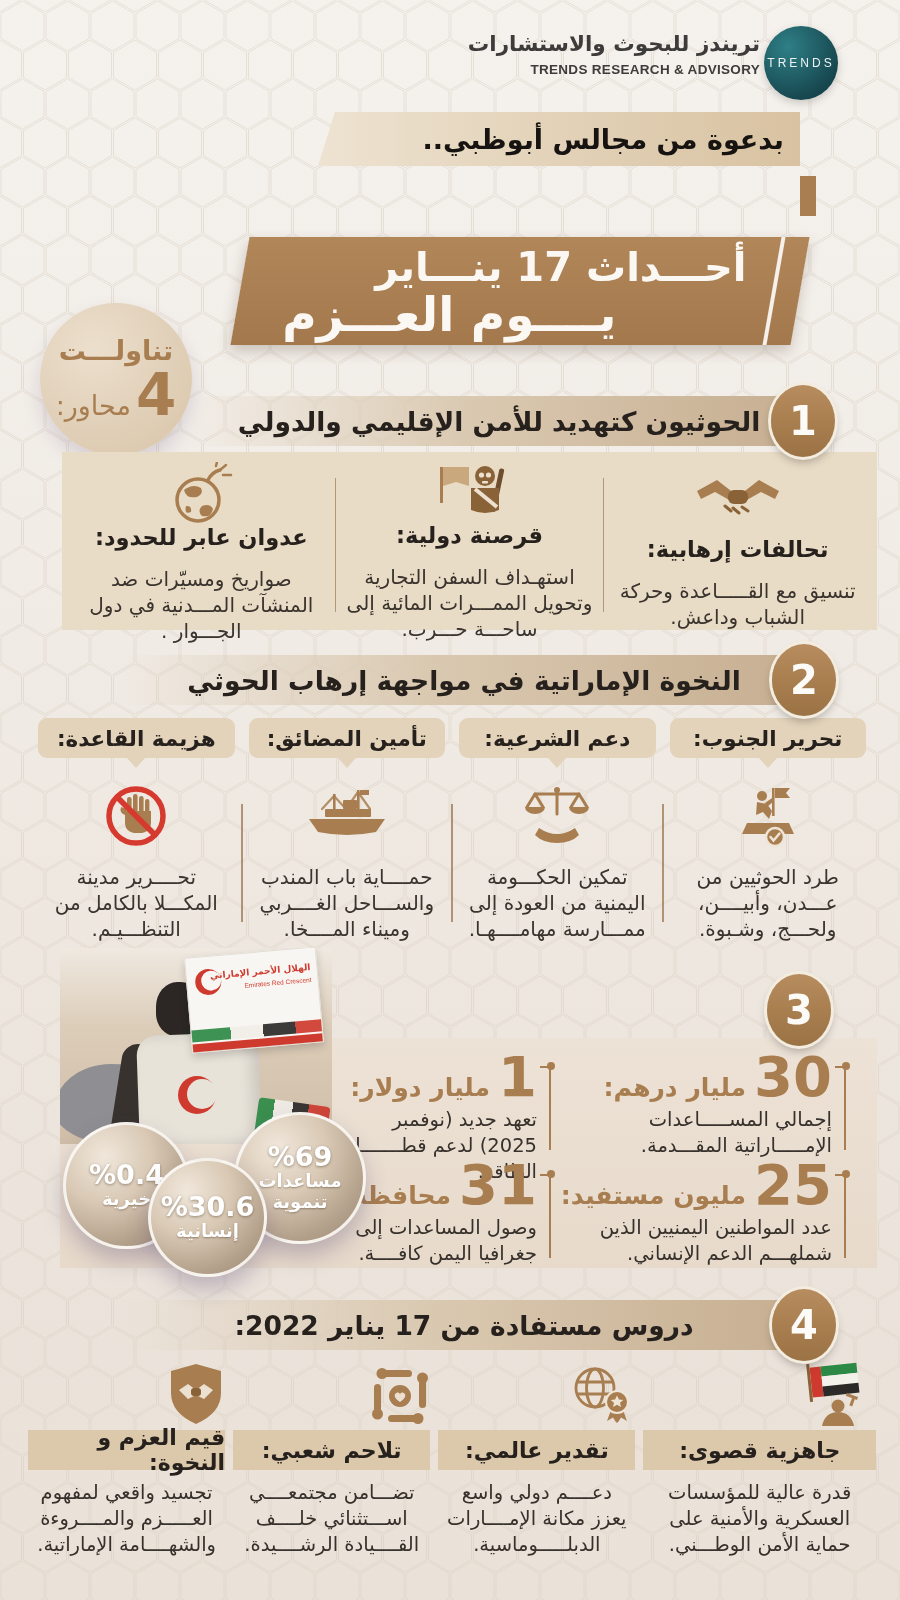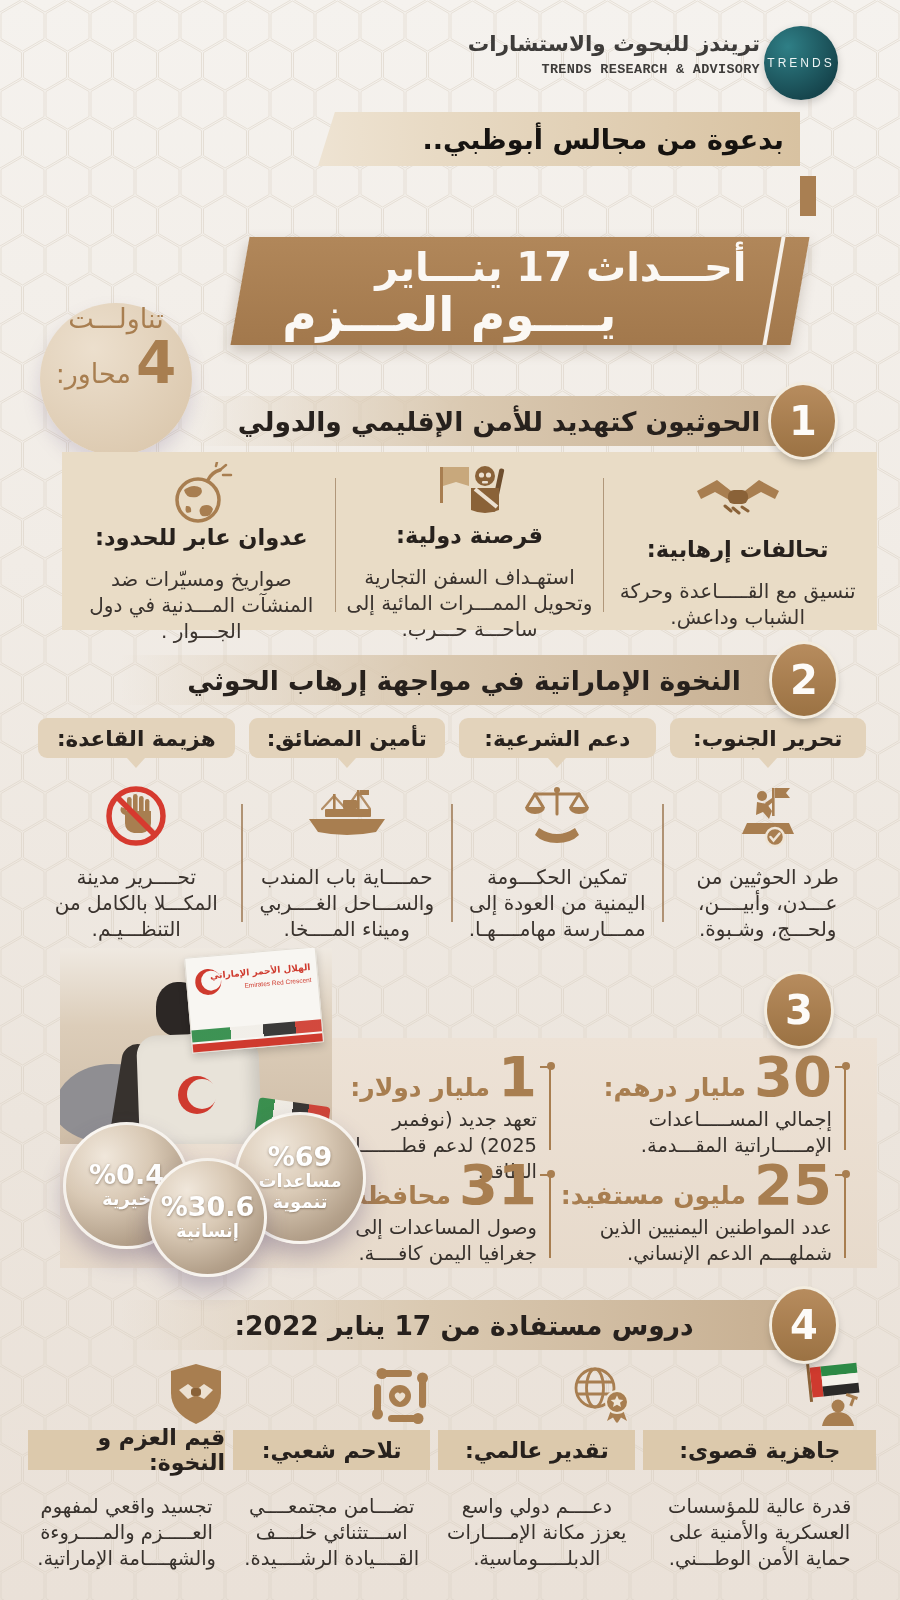--- a/index.html
+++ b/index.html
@@ -5,21 +5,21 @@
   *{margin:0;padding:0;box-sizing:border-box}
   html,body{width:900px;height:1600px}
   body{font-family:"DejaVu Sans",sans-serif;background:#f0ece7;overflow:hidden}
   #canvas{position:relative;width:900px;height:1600px;direction:rtl;
     background:linear-gradient(180deg,#f5f2ee 0%,#f1ece6 35%,#ece5dd 70%,#eae1d8 100%)}
   .hexbg{position:absolute;inset:0;opacity:.5;pointer-events:none}
 
   
   .brand-ar{position:absolute;top:31px;right:140px;font-size:21.5px;font-weight:bold;color:#3e3c3a}
   .brand-en{position:absolute;top:62px;right:140px;font-size:13.5px;font-weight:bold;color:#3e3c3a;
-    font-family:Liberation Mono, monospace;direction:ltr;letter-spacing:.3px}
+    font-family:Liberation Sans, sans-serif;direction:ltr;letter-spacing:.3px}
   .logo{position:absolute;top:26px;right:62px;width:74px;height:74px;border-radius:50%;
     background:radial-gradient(circle at 32% 28%,#2f7f86,#16454d 75%);display:flex;align-items:center;justify-content:center;
     color:#eef4f4;font-family:"Liberation Sans",sans-serif;font-size:12px;letter-spacing:3px;box-shadow:0 3px 8px rgba(0,0,0,.18)}
 
   
   .invite{position:absolute;top:112px;right:100px;width:482px;height:54px;
     background:linear-gradient(to left,#d8c2a1,#e8dac4 75%,#eee3d2);
     clip-path:polygon(3.5% 0,100% 0,100% 100%,0 100%);
     display:flex;align-items:center;justify-content:flex-start;padding-right:16px;
     font-size:27px;font-weight:bold;color:#161310}
@@ -32,21 +32,21 @@
     box-shadow:0 6px 14px rgba(80,60,40,.25)}
   .tb-slash{position:absolute;right:24px;top:0;width:4px;height:100%;background:rgba(250,247,242,.95)}
   .tb-inner{transform:skewX(10deg);padding:8px 54px 0 0;color:#fbf8f4}
   .tb-l1{font-size:40px;font-weight:bold;line-height:1.12}
   .tb-l2{font-size:47px;font-weight:bold;line-height:1.05;margin-right:130px}
 
   
   .axes{position:absolute;left:40px;top:303px;width:152px;height:152px;border-radius:50%;
     background:radial-gradient(circle at 35% 30%,#ecdfcd,#dcc9af 80%);
     box-shadow:0 10px 18px rgba(120,100,140,.22);text-align:center;color:#a87e50}
-  .ax-l1{font-size:27px;font-weight:normal}
+  .ax-l1{margin-top:32px;font-size:27px;font-weight:bold}
   .ax-l2{display:flex;justify-content:center;align-items:baseline;gap:5px}
   .ax-num{font-size:58px;font-weight:bold;line-height:1}
   .ax-word{font-size:27px;font-weight:normal}
 
   
   .sbar{position:absolute;height:50px;background:linear-gradient(to left,#c6ae90,#dac9b1 55%,rgba(218,201,177,0));
     display:flex;align-items:center;justify-content:center;font-size:26.5px;font-weight:bold;color:#27211d}
   .numcircle{position:absolute;width:64px;height:72px;border-radius:50%;
     background:linear-gradient(180deg,#b78c5e,#9b7243);display:flex;align-items:center;justify-content:center;
     font-size:40px;font-weight:bold;color:#fdfbf8;box-shadow:0 0 0 3px #f3ecdf,0 5px 10px rgba(0,0,0,.28);z-index:4}
@@ -113,21 +113,21 @@
     background:linear-gradient(90deg,#2d8a46 0 22%,#f1eee8 22% 48%,#2b2a29 48% 70%,#cf3a2e 70% 100%);transform:rotate(8deg)}
   .ph-bottle{position:absolute;left:238px;top:166px;width:26px;height:26px;border-radius:50%;background:#3f6fae}
 
   
   .area4{position:absolute;left:28px;top:1360px;width:848px;display:flex;gap:8px}
   .col4{flex:1;display:flex;flex-direction:column;align-items:flex-start}
   .col4.wide{flex:1.18}
   .icon-slot4{height:70px;display:flex;align-items:flex-end;justify-content:center;padding-bottom:4px}
   .label4{width:100%;height:40px;background:#dcc9ac;display:flex;align-items:center;justify-content:center;
     font-size:22px;font-weight:bold;color:#27211d}
-  .col4-body{font-size:19.5px;color:#37312c;line-height:1.33;text-align:center;margin-top:24px;padding:0 6px}
+  .col4-body{font-size:19.5px;color:#37312c;line-height:1.33;text-align:center;margin-top:10px;padding:0 6px}
 </style>
 </head>
 <body>
 
 <div id="canvas">
 
   <svg class="hexbg" width="900" height="1600">
     <defs>
       <pattern id="hexp" width="45" height="78" patternUnits="userSpaceOnUse">
         <g stroke="#d8cec0" fill="none" stroke-width="1">

